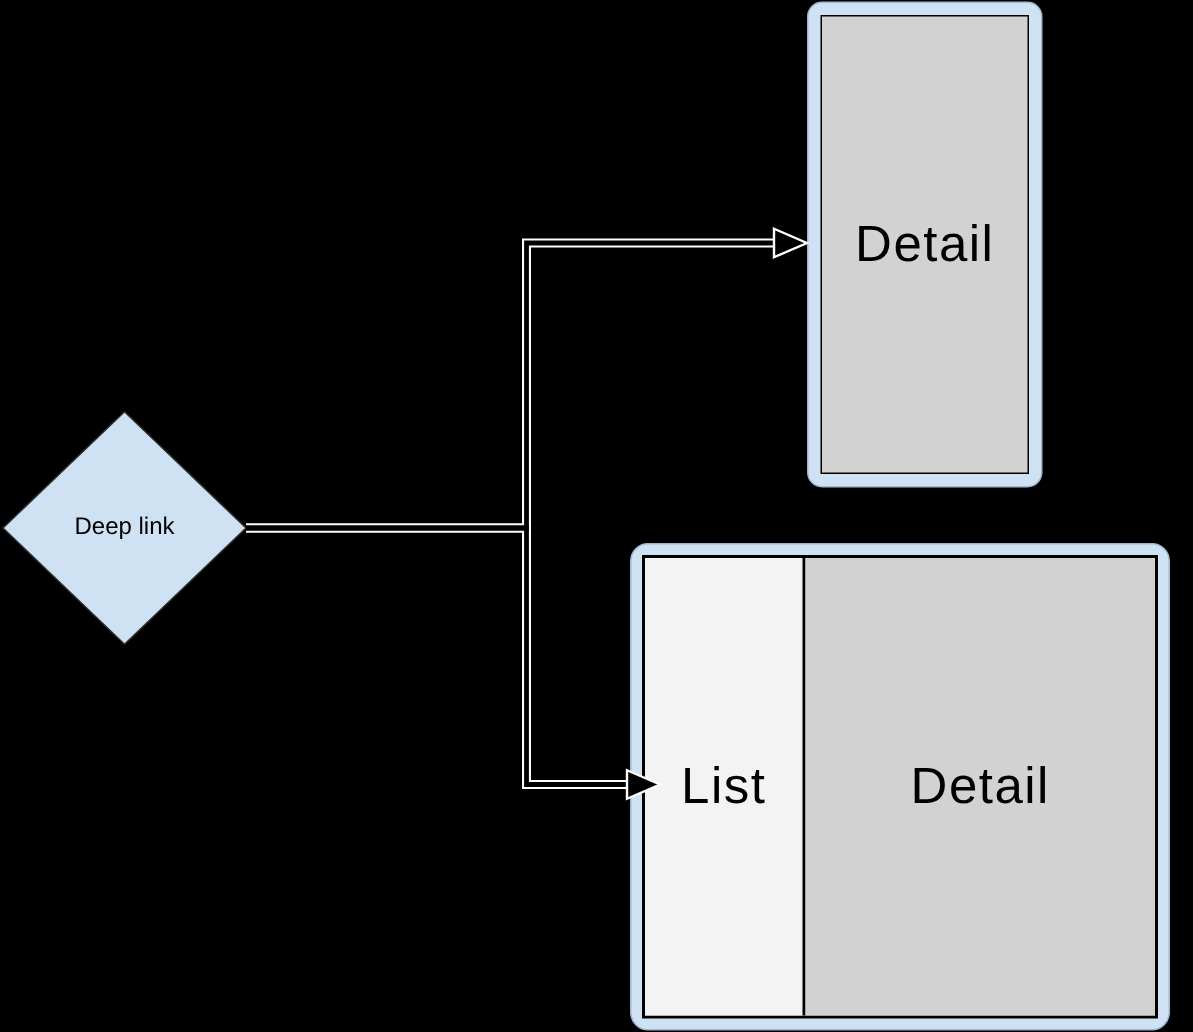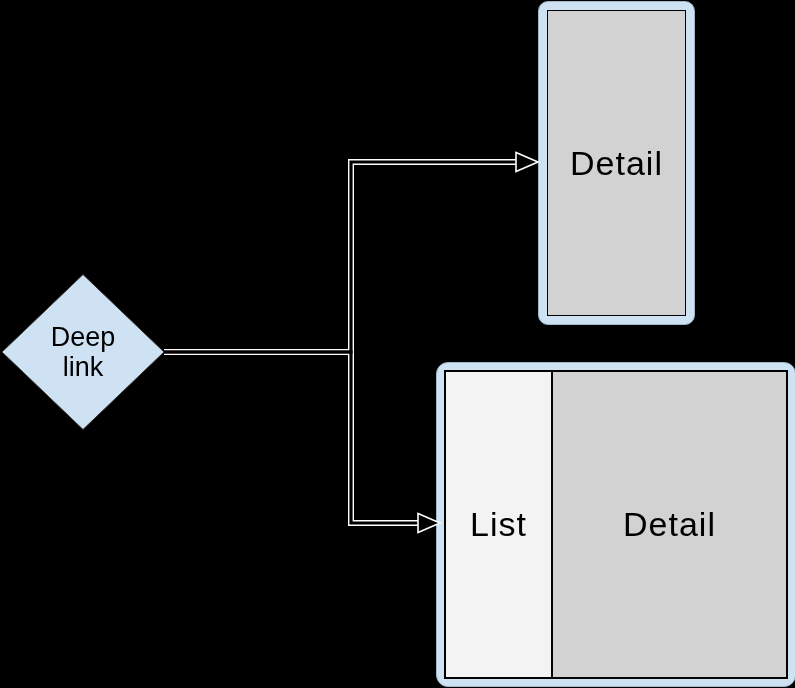--- a/index.html
+++ b/index.html
@@ -26,27 +26,27 @@
   svg.diagram-layer{position:absolute;left:0;top:0;width:795px;height:688px;pointer-events:none;}
   .diamond-shape{fill:var(--shape-blue);stroke:#2f2f2f;stroke-width:1;}
   .conn-casing{fill:none;stroke:var(--connector-casing);stroke-width:6;}
   .conn-core{fill:none;stroke:var(--connector-core);stroke-width:3.2;}
   .arrow-head{fill:var(--connector-core);stroke:var(--connector-casing);stroke-width:1.6;stroke-linejoin:miter;}
 
   
   .diamond-label{
     position:absolute;left:43px;top:322px;width:80px;height:60px;
     display:flex;align-items:center;justify-content:center;text-align:center;
-    font-size:27px;line-height:30px;color:var(--label-text);
+    font-size:16px;line-height:30px;color:var(--label-text);
   }
 
   
   .device{position:absolute;background:var(--shape-blue);border:1px solid var(--shape-blue-border);}
   .device.phone{left:538px;top:1px;width:157px;height:324px;border-radius:10px;}
-  .device.tablet{left:436px;top:362px;width:360px;height:325px;border-radius:12px;}
+  .device.tablet{left:420px;top:362px;width:360px;height:325px;border-radius:12px;}
 
   .phone-screen{
     position:absolute;inset:8px;background:var(--detail-gray);
     border:1.5px solid var(--panel-border);
     display:flex;align-items:center;justify-content:center;
   }
   .tablet-screen{
     position:absolute;inset:7px;border:2px solid var(--panel-border);
     display:flex;
   }

